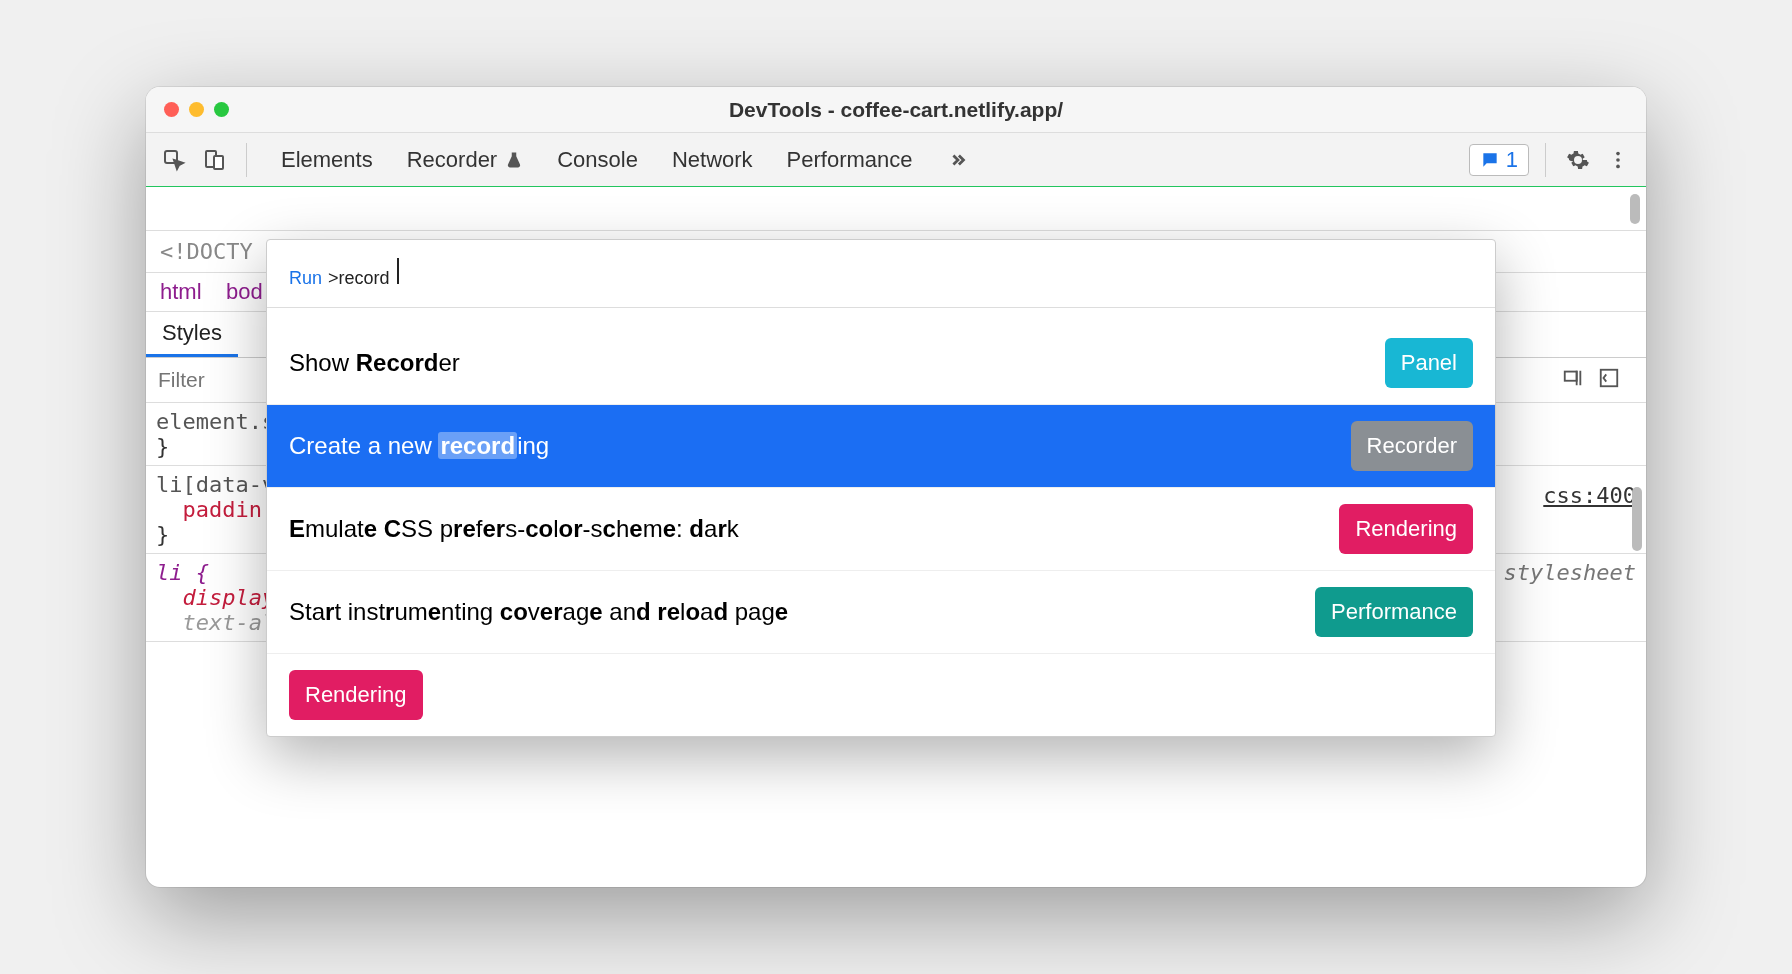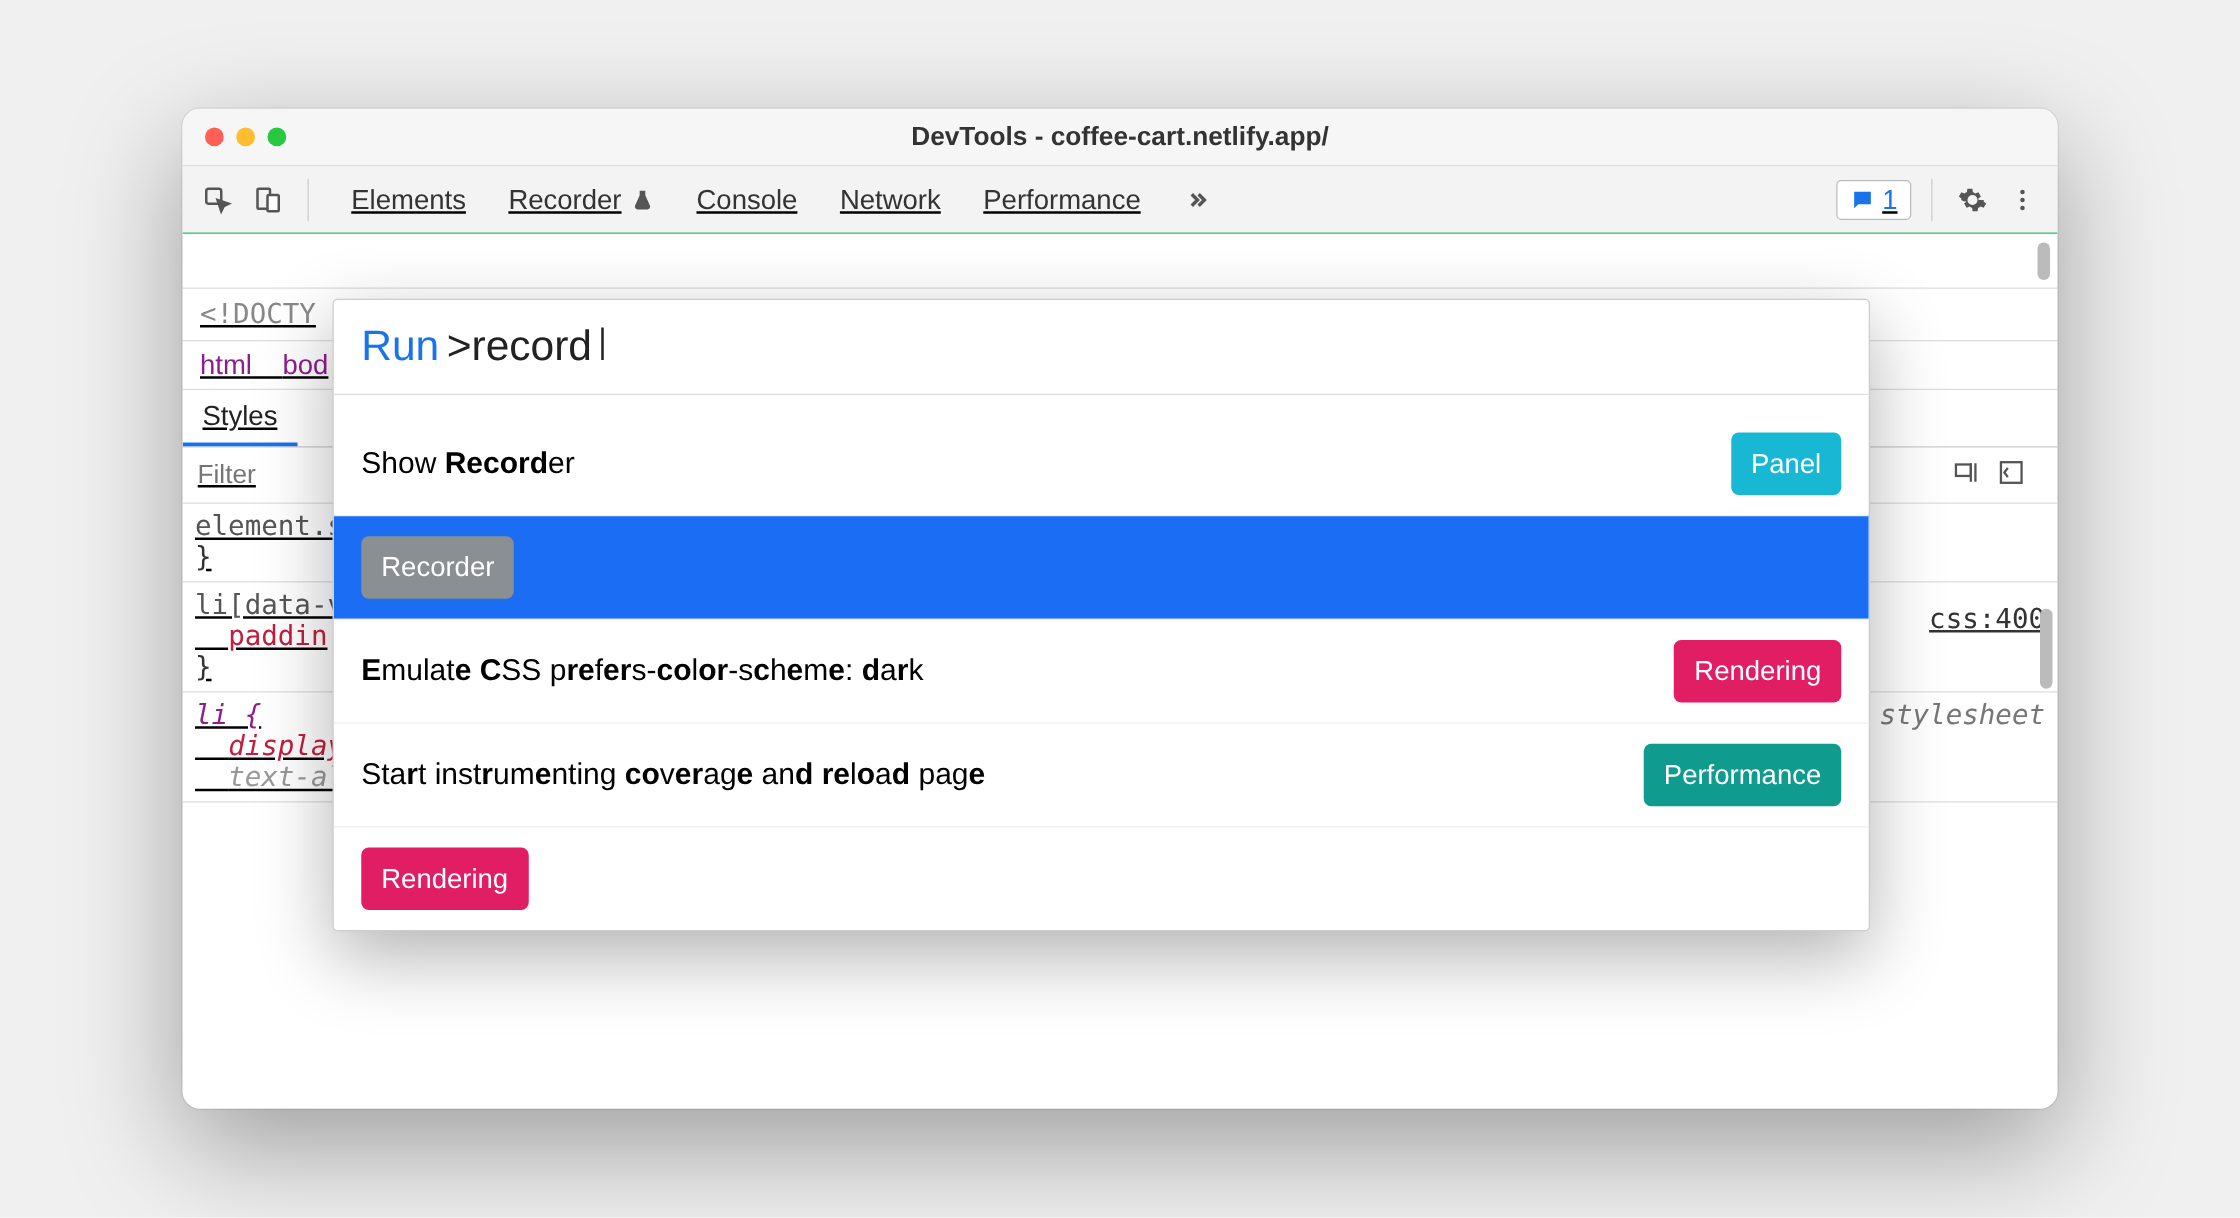--- a/index.html
+++ b/index.html
@@ -15,21 +15,20 @@
   .window {
     width: 1500px;
     height: 800px;
     background: #fff;
     border-radius: 14px;
     box-shadow: 0 30px 90px rgba(0,0,0,0.35), 0 0 0 1px rgba(0,0,0,0.08);
     overflow: hidden;
     position: relative;
     display: flex;
     flex-direction: column;
-    text-decoration: underline;
   }
   .titlebar {
     height: 46px;
     background: #f6f6f6;
     border-bottom: 1px solid #ddd;
     display: flex;
     align-items: center;
     position: relative;
   }
   .traffic { display: flex; gap: 10px; margin-left: 18px; }
@@ -70,21 +69,21 @@
   .link { text-decoration:underline; color:#333; float:right;margin-top:11px; }
   .right-scroll { position:absolute; right:4px; top:300px; width:10px; height:64px; background:#bbb; border-radius:5px; }
 
   
   .palette {
     position:absolute; top:52px; left:120px; width:1230px;
     background:#fff; border:1px solid #ccc; border-radius:4px;
     box-shadow:0 20px 60px rgba(0,0,0,0.3);
     z-index:20; overflow:hidden;
   }
-  .pal-input { padding:18px 22px; font-size:34px; border-bottom:1px solid #ddd; display:flex; align-items:baseline; gap:6px; }
+  .pal-input { padding:18px 22px; font-size:18px; border-bottom:1px solid #ddd; display:flex; align-items:baseline; gap:6px; }
   .pal-prefix { color:#1a73e8; }
   .pal-query { color:#222; }
   .caret-line { display:inline-block; width:2px; height:26px; background:#222; vertical-align:middle; margin-left:1px; }
   .pal-body { height:14px; }
   .pal-items { }
   .pal-row { display:flex; align-items:center; justify-content:space-between; padding:16px 22px; font-size:24px; }
   .pal-row + .pal-row { border-top:1px solid #eee; }
   .pal-row.sel { background:#1b6ef3; color:#fff; }
   .pill { border-radius:6px; padding:12px 16px; font-size:22px; color:#fff; }
   .pill.panel { background:#18b7d4; }
@@ -221,20 +220,21 @@
         <span class="pal-query">&gt;record</span>
           <span class="caret-line"></span>
       </div>
       <div class="pal-body"></div>
       <div class="pal-items" id="pal-items">
           <div class="pal-row">
             <span>Show <b>Record</b>er</span>
             <span class="pill panel">Panel</span>
           </div>
           <div class="pal-row sel">
+            <span>Create a new <span class="hl"><b>record</b></span>ing</span>
             <span class="pill recorder">Recorder</span>
           </div>
           <div class="pal-row">
             <span><b>E</b>mulat<b>e</b> <b>C</b>SS p<b>r</b><b>e</b>f<b>e</b><b>r</b>s-<b>c</b><b>o</b>l<b>o</b><b>r</b>-s<b>c</b>h<b>e</b>m<b>e</b>: <b>d</b>a<b>r</b>k</span>
             <span class="pill rendering">Rendering</span>
           </div>
           <div class="pal-row">
             <span>Sta<b>r</b>t inst<b>r</b>um<b>e</b>nting <b>c</b><b>o</b>v<b>e</b><b>r</b>ag<b>e</b> an<b>d</b> <b>r</b><b>e</b>l<b>o</b>a<b>d</b> pag<b>e</b></span>
             <span class="pill performance">Performance</span>
           </div>

